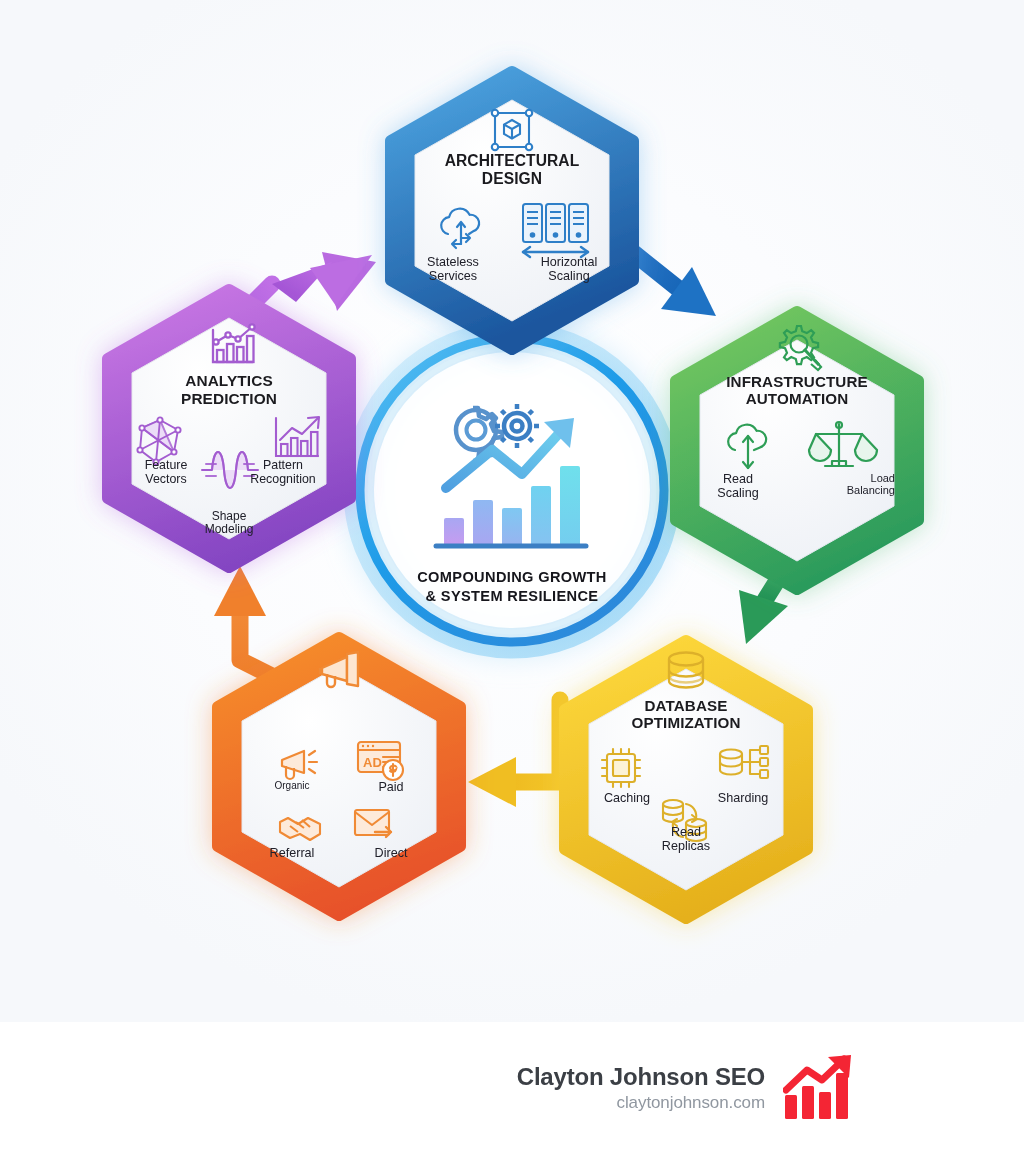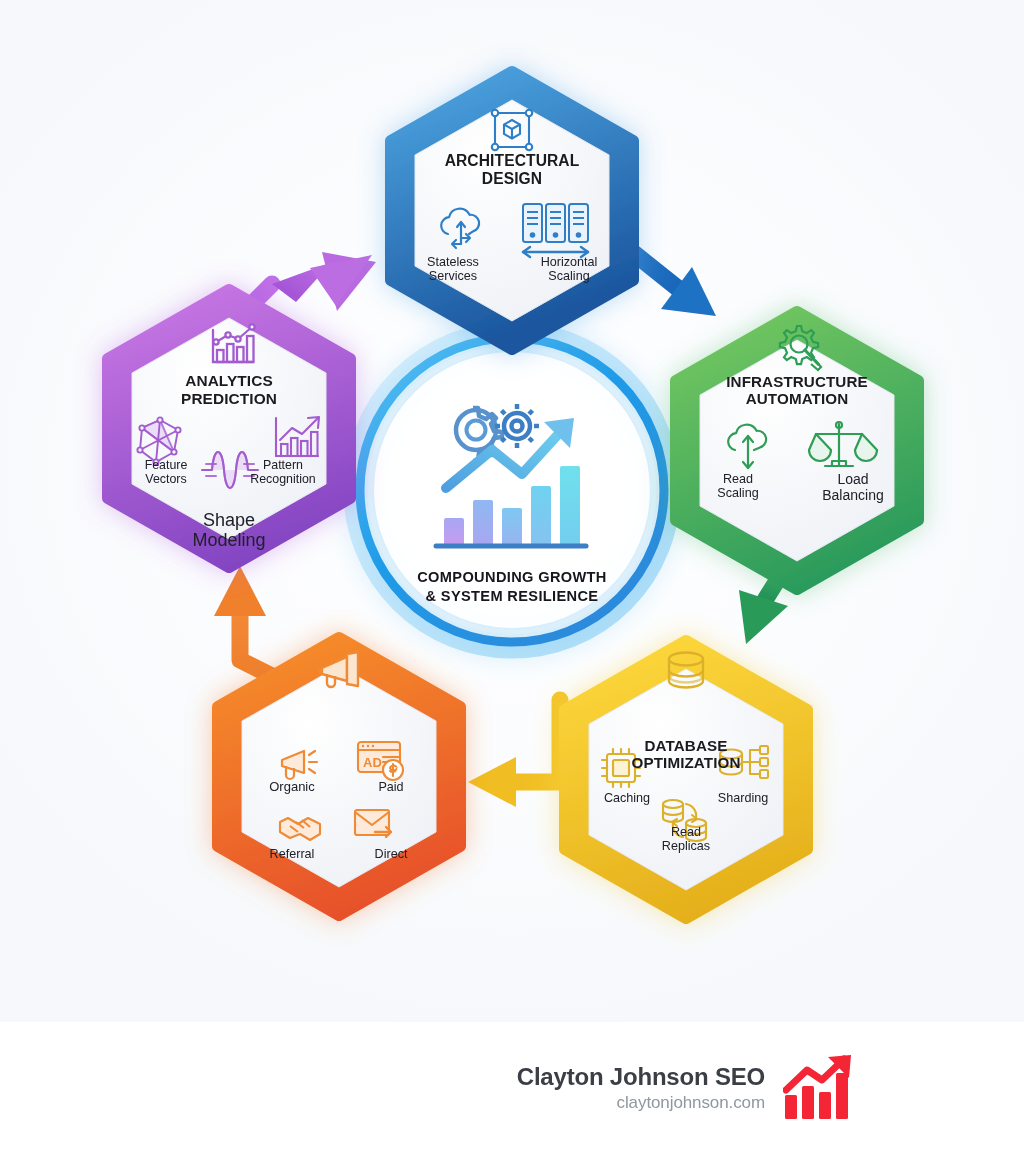--- a/index.html
+++ b/index.html
@@ -441,27 +441,27 @@
       <div class="node-title" style="font-size:15.2px;">INFRASTRUCTURE
 AUTOMATION</div>
     </div>
     <div class="node" style="left:677px; top:472px; width:240px;">
       <div class="sub-row" style="gap:34px;">
         <div class="sub-item" style="width:78px;">
           <div class="sub-label" style="font-size:12.6px;">Read
 Scaling</div>
         </div>
         <div class="sub-item" style="width:84px;">
-          <div class="sub-label" style="font-size:14px;">Load
+          <div class="sub-label" style="font-size:11px;text-align:right;">Load
 Balancing</div>
         </div>
       </div>
     </div>
 
-    <div class="node" style="left:566px; top:697px; width:240px;margin-top:40px;">
+    <div class="node" style="left:566px; top:697px; width:240px;">
       <div class="node-title" style="font-size:15.2px;">DATABASE
 OPTIMIZATION</div>
     </div>
     <div class="node" style="left:566px; top:791px; width:240px;">
       <div class="sub-row" style="gap:48px;">
         <div class="sub-item" style="width:66px;">
           <div class="sub-label" style="font-size:12.6px;">Caching</div>
         </div>
         <div class="sub-item" style="width:70px;">
           <div class="sub-label" style="font-size:12.6px;">Sharding</div>
@@ -471,21 +471,21 @@
         <div class="sub-item" style="width:90px;">
           <div class="sub-label" style="font-size:12.6px;">Read
 Replicas</div>
         </div>
       </div>
     </div>
 
     <div class="node" style="left:219px; top:780px; width:240px;">
       <div class="sub-row" style="gap:36px;">
         <div class="sub-item" style="width:68px;">
-          <div class="sub-label" style="font-size:13px;">Organic</div>
+          <div class="sub-label" style="font-size:10px;">Organic</div>
         </div>
         <div class="sub-item" style="width:58px;">
           <div class="sub-label" style="font-size:12.6px;">Paid</div>
         </div>
       </div>
       <div class="sub-row" style="gap:36px; margin-top:52px;">
         <div class="sub-item" style="width:68px;">
           <div class="sub-label" style="font-size:12.6px;">Referral</div>
         </div>
         <div class="sub-item" style="width:58px;">
@@ -504,21 +504,21 @@
           <div class="sub-label" style="font-size:12.4px;">Feature
 Vectors</div>
         </div>
         <div class="sub-item" style="width:82px;">
           <div class="sub-label" style="font-size:12.4px;">Pattern
 Recognition</div>
         </div>
       </div>
       <div class="sub-row" style="margin-top:23px;">
         <div class="sub-item" style="width:86px;">
-          <div class="sub-label" style="font-size:18px;">Shape
+          <div class="sub-label" style="font-size:12px;">Shape
 Modeling</div>
         </div>
       </div>
     </div>
 
     <div id="center-node">
       <div style="height:150px;"></div>
       <div id="center-title">COMPOUNDING GROWTH
 &amp; SYSTEM RESILIENCE</div>
     </div>

